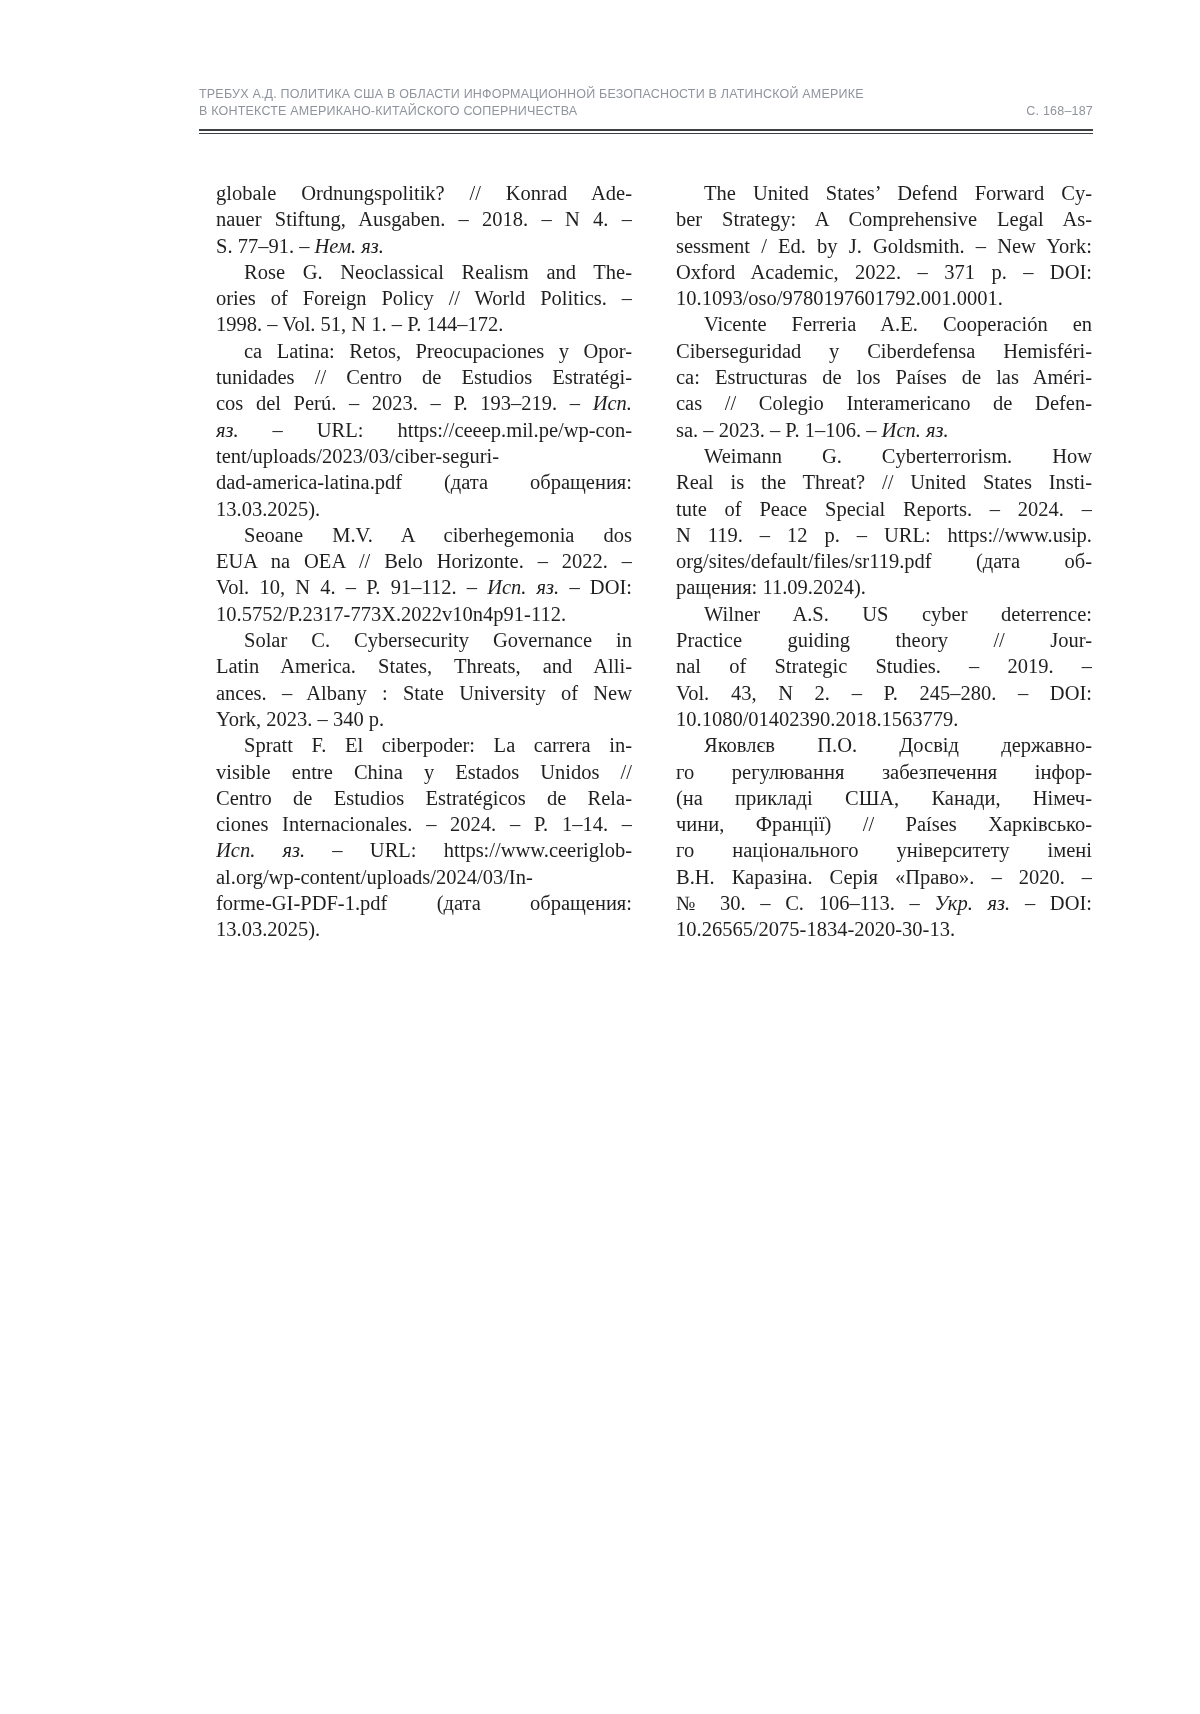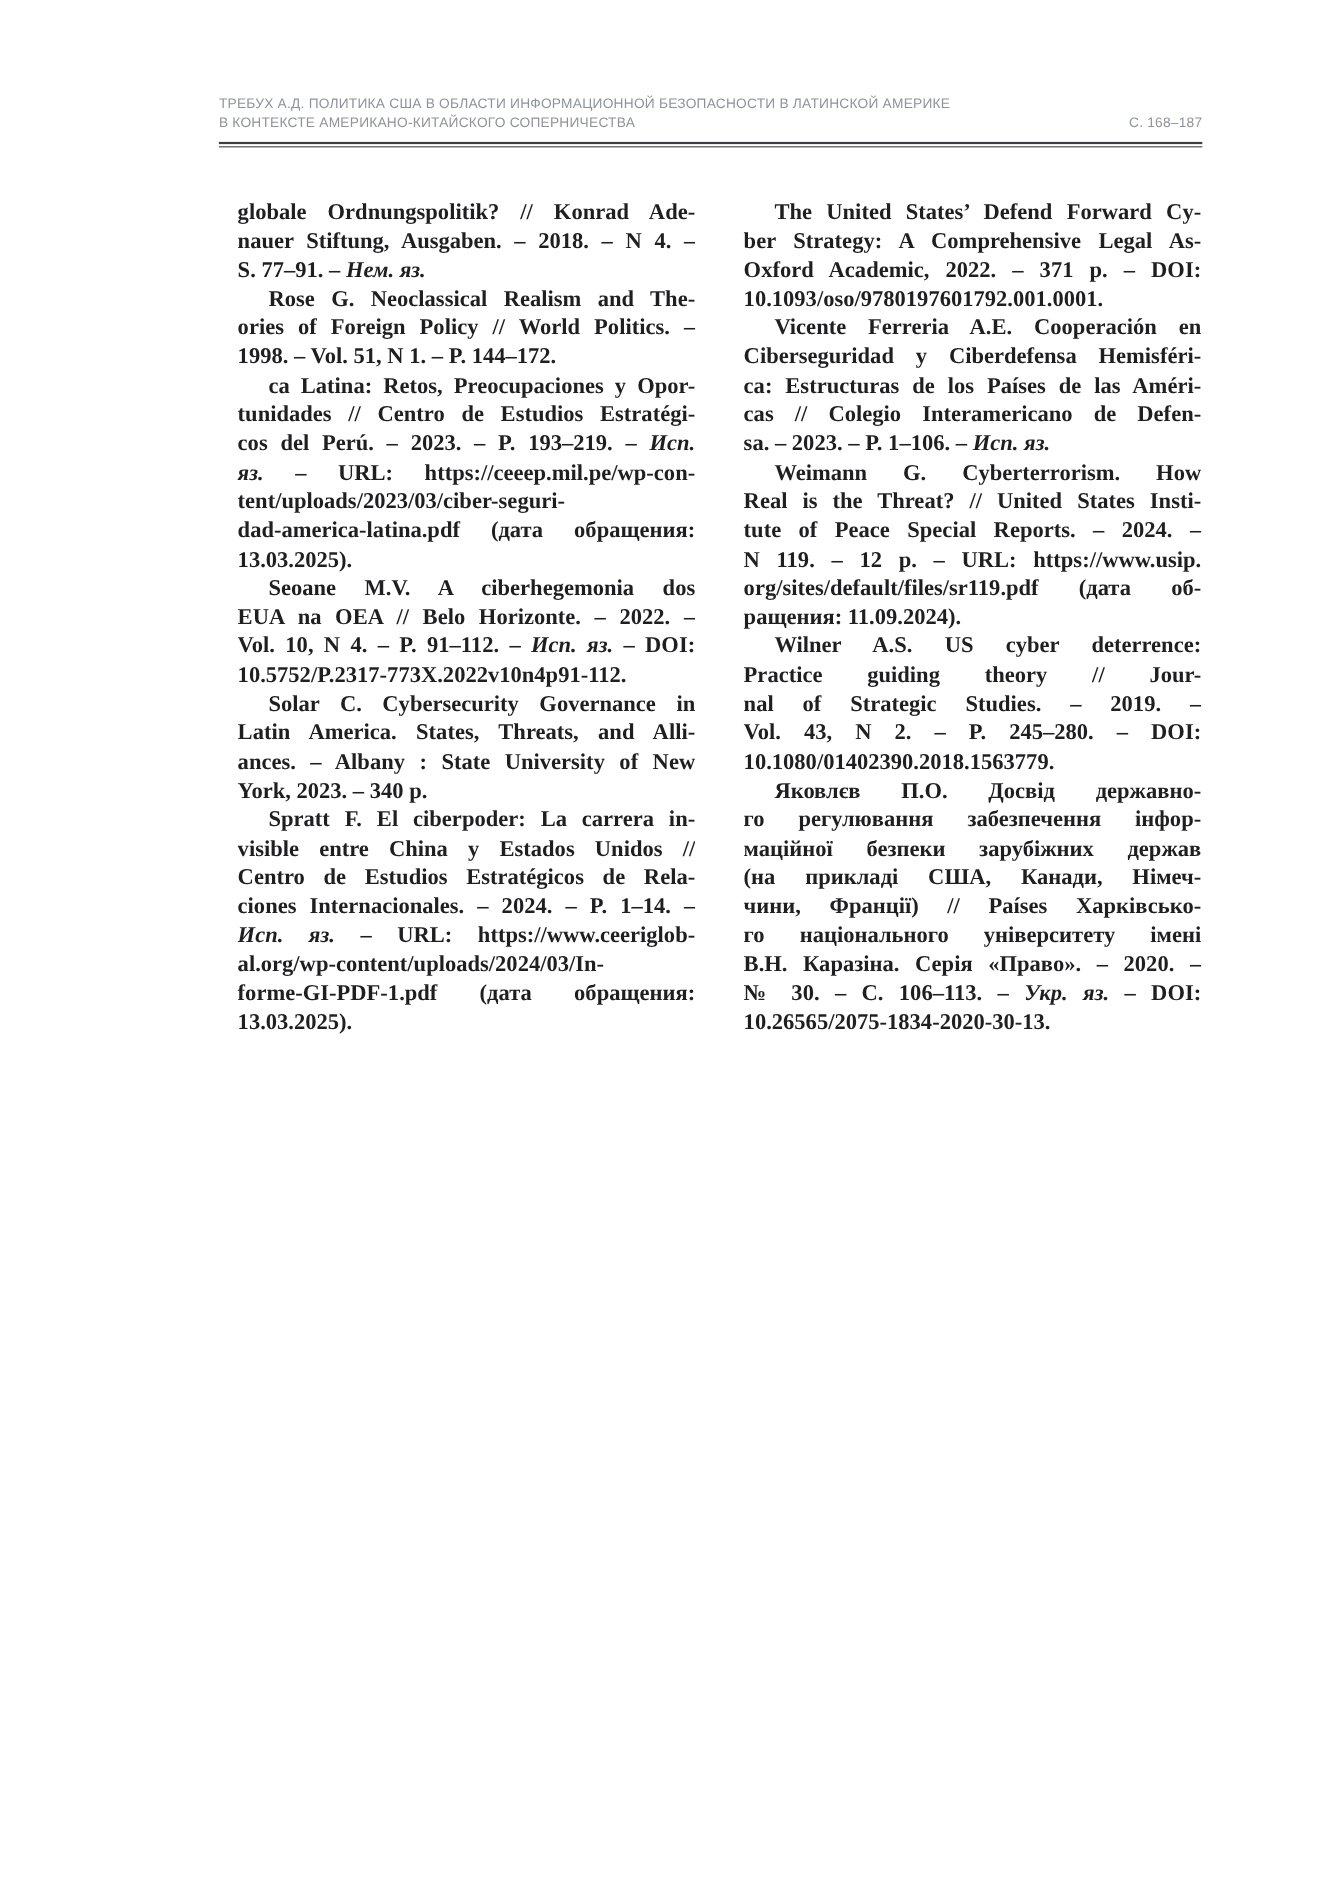--- a/index.html
+++ b/index.html
@@ -19,21 +19,21 @@
   .hdr-rule {
     margin-top:9px; height:2px;
     border-top:2px solid #3c4043; border-bottom:1px solid #3c4043;
   }
   
   .columns {
     position:absolute; left:185px; top:180px; width:876px;
     display:flex; gap:44px;
   }
   .col { width:416px; }
-  .para { margin:0; font-size:20.5px; line-height:26.3px; color:#1f1f21;font-weight:bold; }
+  .para { margin:0; font-size:20.5px; line-height:26.3px; color:#1f1f21; }
   .para.indent .line:first-child { text-indent:28px; }
   .line {
     display:block; height:26.3px; overflow:hidden;
     text-align:justify; text-justify:inter-word;
   }
   .line.j { text-align-last:justify; }
   .line.last { text-align-last:left; }
   
   .folio {
     position:absolute; right:138px; top:1566px;
@@ -98,20 +98,21 @@
           <span class="line j"><i>Исп. яз.</i> – URL: https://www.ceeriglob-</span>
           <span class="line j">al.org/wp-content/uploads/2024/03/In-</span>
           <span class="line j">forme-GI-PDF-1.pdf (дата обращения:</span>
           <span class="line last">13.03.2025).</span>
         </p>
       </section>
     <section class="col" id="col-right">
         <p class="para indent">
           <span class="line j">The United States’ Defend Forward Cy-</span>
           <span class="line j">ber Strategy: A Comprehensive Legal As-</span>
+          <span class="line j">sessment / Ed. by J. Goldsmith. – New York:</span>
           <span class="line j">Oxford Academic, 2022. – 371 p. – DOI:</span>
           <span class="line last">10.1093/oso/9780197601792.001.0001.</span>
         </p>
         <p class="para indent">
           <span class="line j">Vicente Ferreria A.E. Cooperación en</span>
           <span class="line j">Ciberseguridad y Ciberdefensa Hemisféri-</span>
           <span class="line j">ca: Estructuras de los Países de las Améri-</span>
           <span class="line j">cas // Colegio Interamericano de Defen-</span>
           <span class="line last">sa. – 2023. – P. 1–106. – <i>Исп. яз.</i></span>
         </p>
@@ -126,21 +127,20 @@
         <p class="para indent">
           <span class="line j">Wilner A.S. US cyber deterrence:</span>
           <span class="line j">Practice guiding theory // Jour-</span>
           <span class="line j">nal of Strategic Studies. – 2019. –</span>
           <span class="line j">Vol. 43, N 2. – P. 245–280. – DOI:</span>
           <span class="line last">10.1080/01402390.2018.1563779.</span>
         </p>
         <p class="para indent">
           <span class="line j">Яковлєв П.О. Досвід державно-</span>
           <span class="line j">го регулювання забезпечення інфор-</span>
-          <span class="line j">маційної безпеки зарубіжних держав</span>
           <span class="line j">(на прикладі США, Канади, Німеч-</span>
           <span class="line j">чини, Франції) // Países Харківсько-</span>
           <span class="line j">го національного університету імені</span>
           <span class="line j">В.Н. Каразіна. Серія «Право». – 2020. –</span>
           <span class="line j">№ 30. – С. 106–113. – <i>Укр. яз.</i> – DOI:</span>
           <span class="line last">10.26565/2075-1834-2020-30-13.</span>
         </p>
       </section>
   </main>
 

